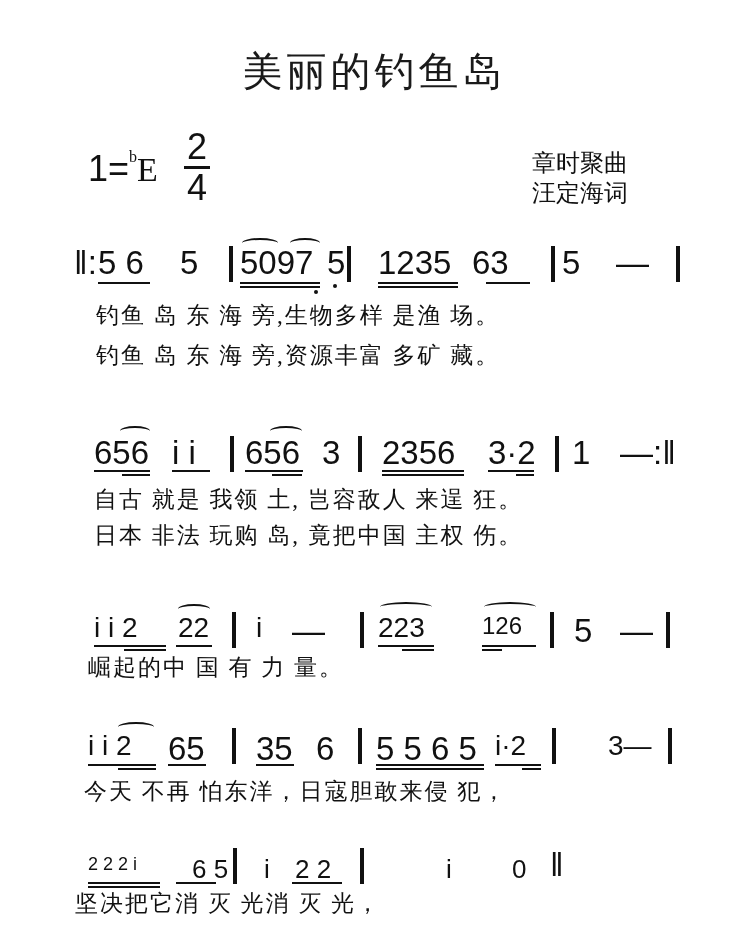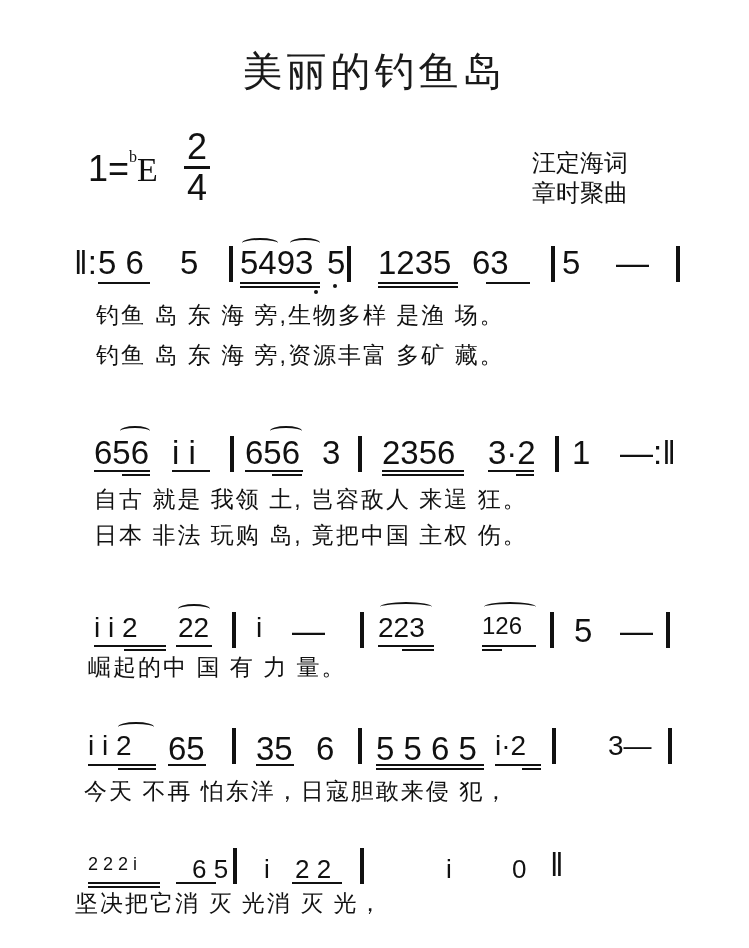--- a/index.html
+++ b/index.html
@@ -6,50 +6,50 @@
   body { width:749px; height:948px; position:relative; overflow:hidden; color:#111; font-family:"Liberation Sans", sans-serif; }
   .abs { position:absolute; white-space:nowrap; }
   .title { left:0; width:749px; top:44px; text-align:center; font-family:"DejaVu Serif", serif; font-size:40px; letter-spacing:4px; color:#1a1a1a; }
   .key { left:88px; top:148px; font-size:36px; font-family:"Liberation Sans", sans-serif; }
   .key .e { font-family:"Liberation Serif", serif; font-size:34px; }
   .key sup { font-size:16px; font-family:"Liberation Serif", serif; position:relative; top:-6px; }
   .frac { left:184px; top:130px; width:26px; text-align:center; font-size:36px; line-height:34px; }
   .frac .bar { height:3px; background:#111; margin:2px 0; }
   .credits { left:532px; top:148px; font-size:24px; line-height:30px; font-family:"DejaVu Sans", sans-serif; }
   .notes { font-size:33px; font-family:"Liberation Sans", sans-serif; }
-  .lyric { font-size:23px; font-family:Liberation Sans, sans-serif; letter-spacing:2px; }
+  .lyric { font-size:23px; font-family:Liberation Serif, serif; letter-spacing:2px; }
   .bar-line { position:absolute; width:4px; background:#111; }
   .ul { position:absolute; height:2px; background:#111; }
   .slur { position:absolute; border-top:2px solid #111; border-radius:50% 50% 0 0; height:8px; }
   .dot { position:absolute; width:4px; height:4px; background:#111; border-radius:50%; }
 </style>
 </head>
 <body>
 
 <div class="abs title">美丽的钓鱼岛</div>
 
 <div class="abs key"><span>1=</span><sup>b</sup><span class="e">E</span></div>
 
 <div class="abs frac">
   <div>2</div>
   <div class="bar"></div>
   <div>4</div>
 </div>
 
 <div class="abs credits">
+  <div>章时聚曲</div>
   <div>汪定海词</div>
-  <div>章时聚曲</div>
 </div>
 
 <div>
   <span class="abs notes" style="left:74px;top:244px">‖:</span>
   <span class="abs notes" style="left:98px;top:244px">5 6</span>
   <span class="abs notes" style="left:180px;top:244px">5</span>
   <div class="bar-line" style="left:229px;top:246px;height:36px"></div>
-  <span class="abs notes" style="left:240px;top:244px">5493</span>
+  <span class="abs notes" style="left:240px;top:244px">5097</span>
   <span class="abs notes" style="left:327px;top:244px">5</span>
   <div class="bar-line" style="left:347px;top:246px;height:36px"></div>
   <span class="abs notes" style="left:378px;top:244px">1235</span>
   <span class="abs notes" style="left:472px;top:244px">63</span>
   <div class="bar-line" style="left:551px;top:246px;height:36px"></div>
   <span class="abs notes" style="left:562px;top:244px">5</span>
   <span class="abs notes" style="left:616px;top:244px">—</span>
   <div class="bar-line" style="left:676px;top:246px;height:36px"></div>
   <div class="ul" style="left:98px;top:282px;width:52px"></div>
   <div class="ul" style="left:240px;top:282px;width:80px"></div>

